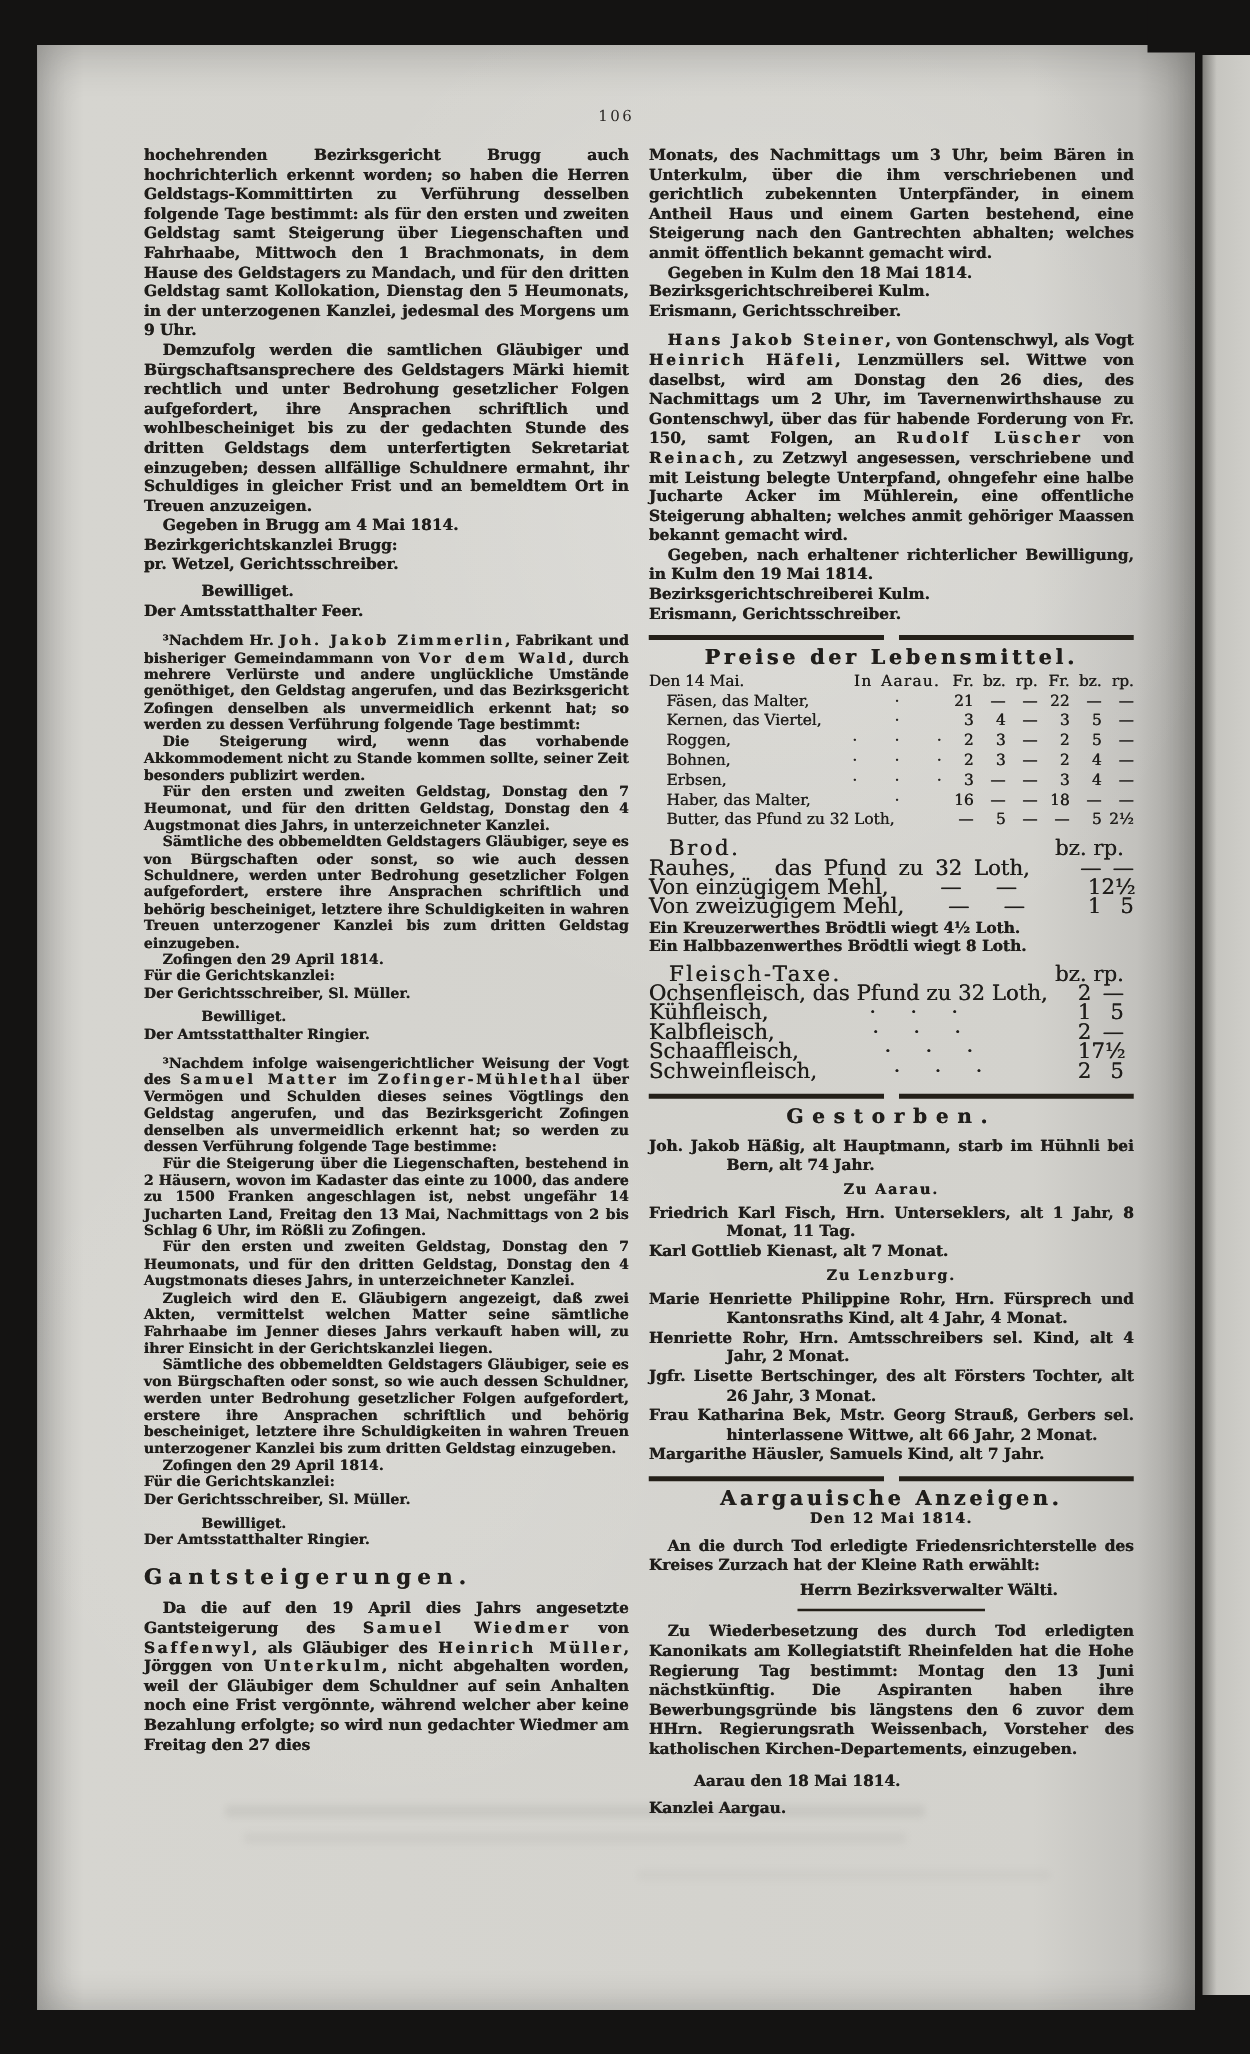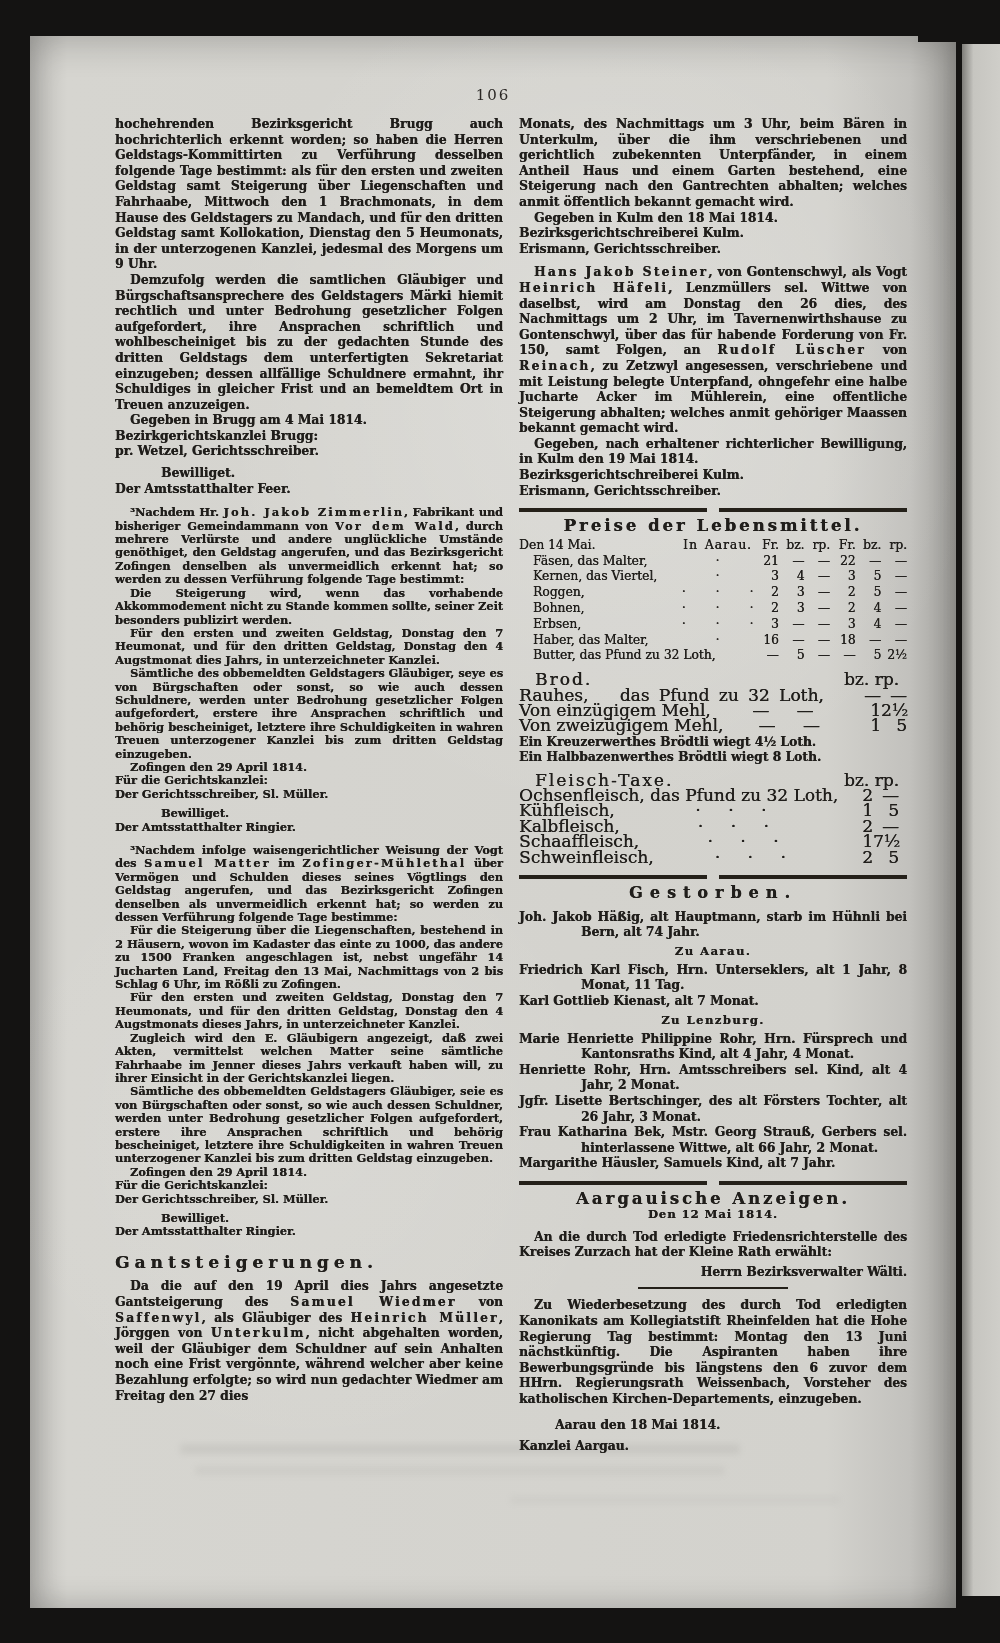--- a/index.html
+++ b/index.html
@@ -11,32 +11,32 @@
            radial-gradient(ellipse 60% 40% at 62% 22%, rgba(255,255,255,.22), transparent 70%),
            radial-gradient(ellipse 50% 30% at 30% 70%, rgba(255,255,255,.10), transparent 70%),
            linear-gradient(90deg,#bdbcb8 0,#d6d5d0 4%,#d3d2cd 86%,#c2c1bd 95%,#9e9d99 100%),
            #d2d1cc;
          box-shadow: inset 0 14px 30px rgba(0,0,0,.14), inset 0 -10px 24px rgba(0,0,0,.12);
          color:#201e1b;}
   .page-strip{position:absolute;left:962px;top:44px;width:38px;height:1552px;
          background:linear-gradient(90deg,#7e7d79 0,#c6c5c0 30%,#cfcec9 100%);}
   .corner-notch{position:absolute;left:918px;top:0;width:82px;height:42px;background:#141312;}
   .pageno{position:absolute;left:0;right:0;top:50px;text-align:center;
-          font-size:15px;letter-spacing:2px;color:#2a2724;}
+          font-size:12px;letter-spacing:2px;color:#2a2724;}
   .col{position:absolute;top:80px;width:388px;}
   .col-l{left:85px;}
   .col-r{left:489px;}
   p{margin:0;font-weight:bold;}
   .t-lg{font-size:12.3px;line-height:15.6px;text-align:justify;text-shadow:.3px 0 0 currentColor;}
   .t-sm{font-size:11.3px;line-height:13.4px;text-align:justify;text-shadow:.25px 0 0 currentColor;}
   .ind{text-indent:15px;}
   .r{text-align:left;}
   .c{text-align:center;}
   .pl46{padding-left:46px;text-align:left;}
-  .pl60{padding-left:60px;text-align:right;}
+  .pl60{padding-left:60px;text-align:center;}
   .pl36{padding-left:36px;text-align:left;}
   .pr30{padding-right:30px;}
   .mt4{margin-top:4px;}.mt6{margin-top:6px;}.mt8{margin-top:8px;}
   .mt10{margin-top:10px;}.mt16{margin-top:16px;}
   .h1{font-size:17px;font-weight:bold;letter-spacing:5px;text-align:left;text-indent:0;}
   .h2{font-size:16.5px;font-weight:bold;letter-spacing:3px;text-align:center;text-indent:0;}
   .h3{font-size:16px;font-weight:bold;letter-spacing:7px;text-align:center;text-indent:0;}
   .spaced{letter-spacing:2.2px;}
   .dbl{height:4px;margin:10px 0 6px 0;
        background:linear-gradient(90deg,#242019 0 48.5%,transparent 48.5% 51.5%,#242019 51.5% 100%);}

